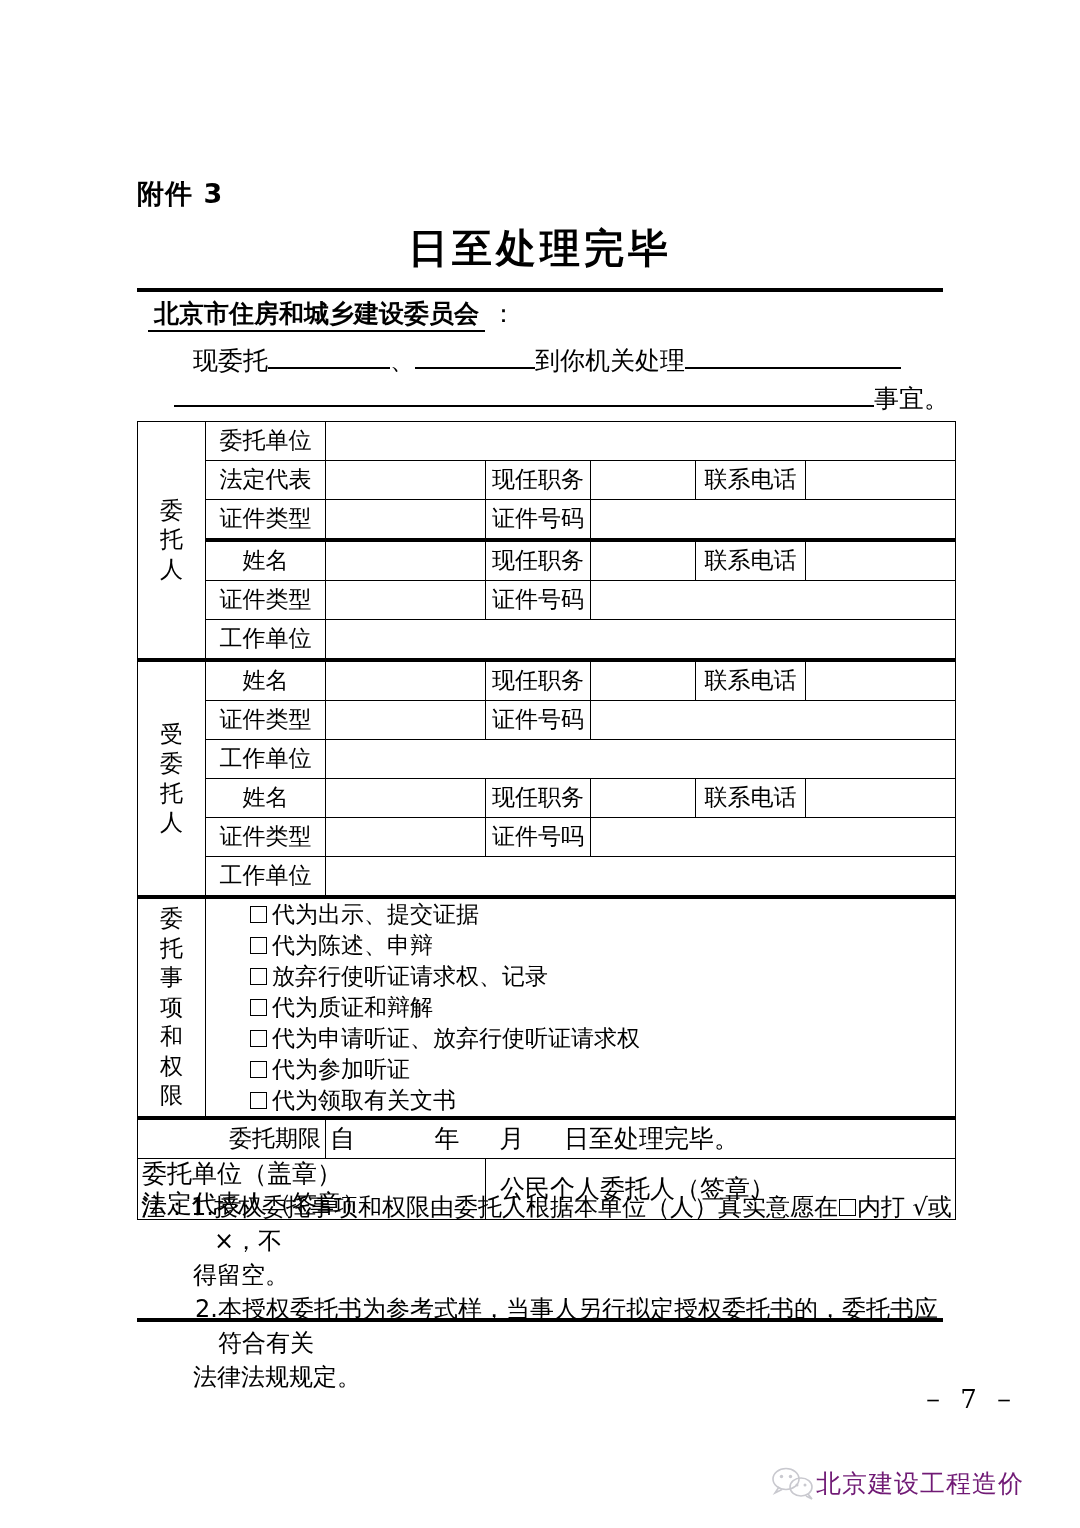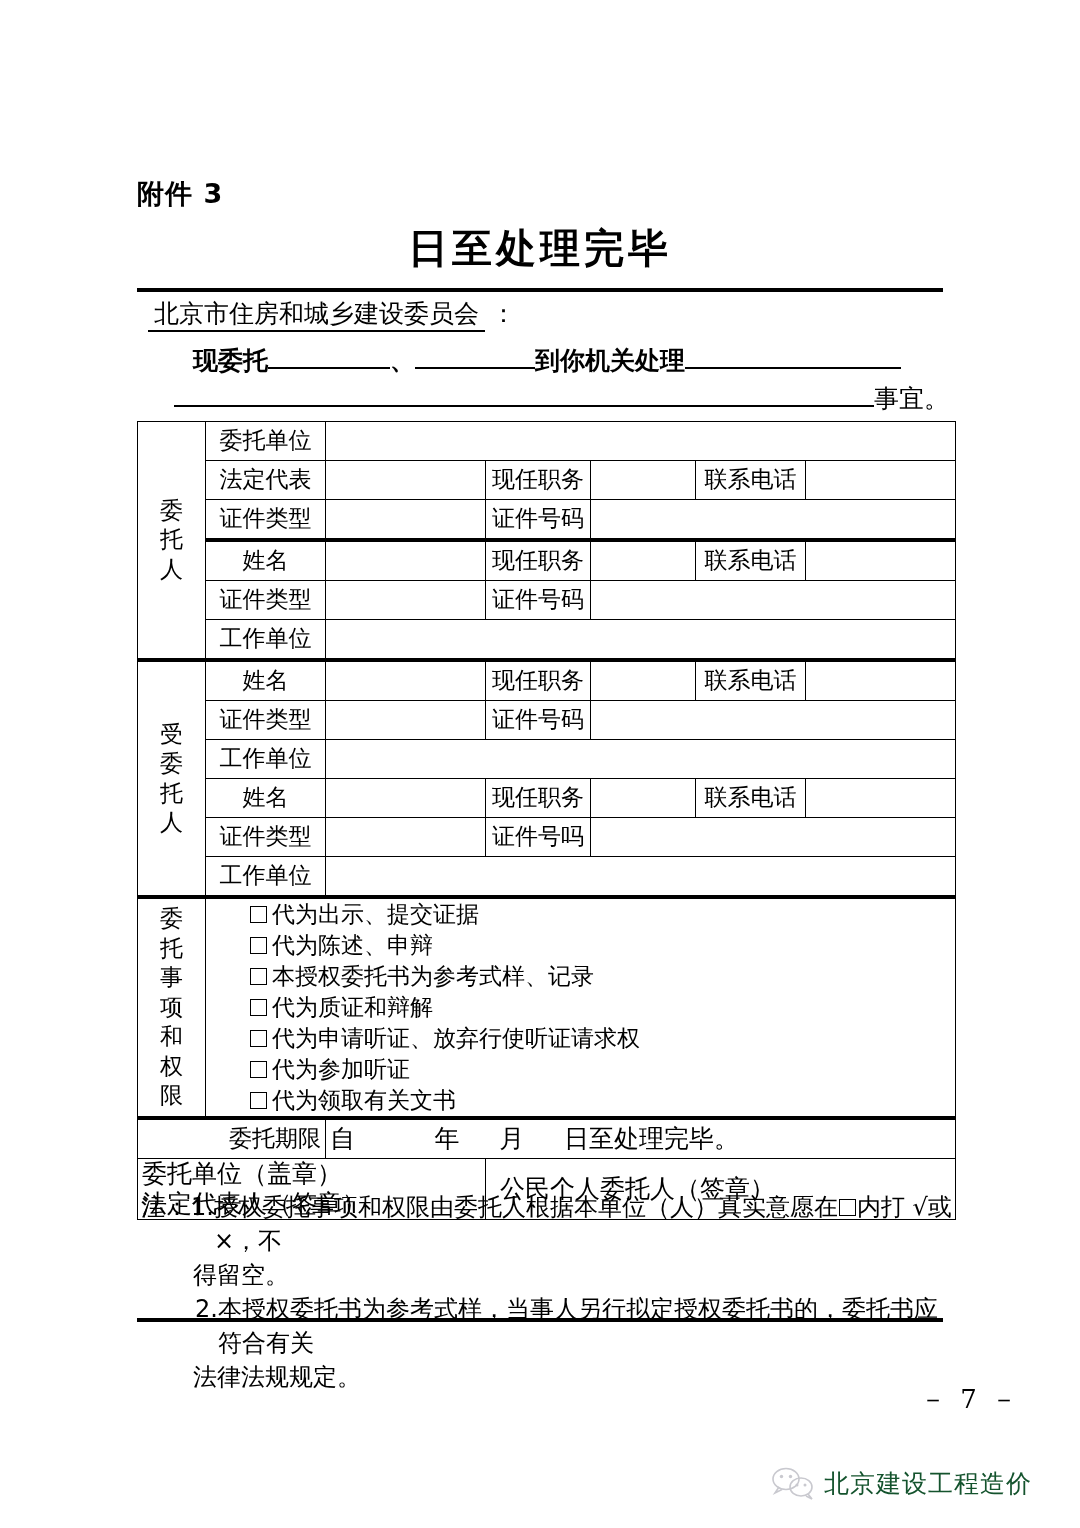--- a/index.html
+++ b/index.html
@@ -72,38 +72,38 @@
     position: absolute;
     left: 148px;
     top: 297px;
     font-size: 25px;
     line-height: 1.35;
     white-space: nowrap;
   }
   .salutation .org {
     border-bottom: 2px solid #000;
     padding: 0 6px 2px 6px;
+    font-weight: bold;
   }
   .salutation .colon {
     padding-left: 6px;
   }
 
   
   .entrust-para {
     position: absolute;
     left: 137px;
     top: 342px;
     width: 812px;
     font-size: 25px;
     line-height: 1.5;
   }
   .entrust-line1 {
     padding-left: 56px;
     white-space: nowrap;
-    font-weight: bold;
   }
   .entrust-line2 {
     text-align: right;
     white-space: nowrap;
   }
   .blank {
     display: inline-block;
     border-bottom: 2px solid #000;
     vertical-align: baseline;
   }
@@ -233,22 +233,21 @@
     font-size: 26px;
     letter-spacing: 3px;
     font-family: "DejaVu Serif", "Liberation Serif", serif;
   }
   .watermark {
     position: absolute;
     left: 770px;
     top: 1466px;
     display: flex;
     align-items: center;
-    gap: 8px;
-    color: #14532d;
+    color: #701a75;
     font-size: 25px;
     letter-spacing: 1px;
     white-space: nowrap;
   }
   .wm-icon { display: block; }
 </style>
 </head>
 <body>
 
 <div class="page">
@@ -387,21 +386,21 @@
               <span>事</span>
               <span>项</span>
               <span>和</span>
               <span>权</span>
               <span>限</span>
             </span>
         </td>
         <td class="duty-cell sep-top" colspan="6">
           <div class="duty-item"><span class="cb"></span><span>代为出示、提交证据</span></div>
           <div class="duty-item"><span class="cb"></span><span>代为陈述、申辩</span></div>
-          <div class="duty-item"><span class="cb"></span><span>本授权委托书为参考式样、记录</span></div>
+          <div class="duty-item"><span class="cb"></span><span>放弃行使听证请求权、记录</span></div>
           <div class="duty-item"><span class="cb"></span><span>代为质证和辩解</span></div>
           <div class="duty-item"><span class="cb"></span><span>代为申请听证、放弃行使听证请求权</span></div>
           <div class="duty-item"><span class="cb"></span><span>代为参加听证</span></div>
           <div class="duty-item"><span class="cb"></span><span>代为领取有关文书</span></div>
         </td>
       </tr>
 
       <tr>
         <td class="term-label tall sep-top" colspan="2">委托期限</td>
         <td class="term-value tall sep-top" colspan="5">自          年     月     日至处理完毕。</td>

